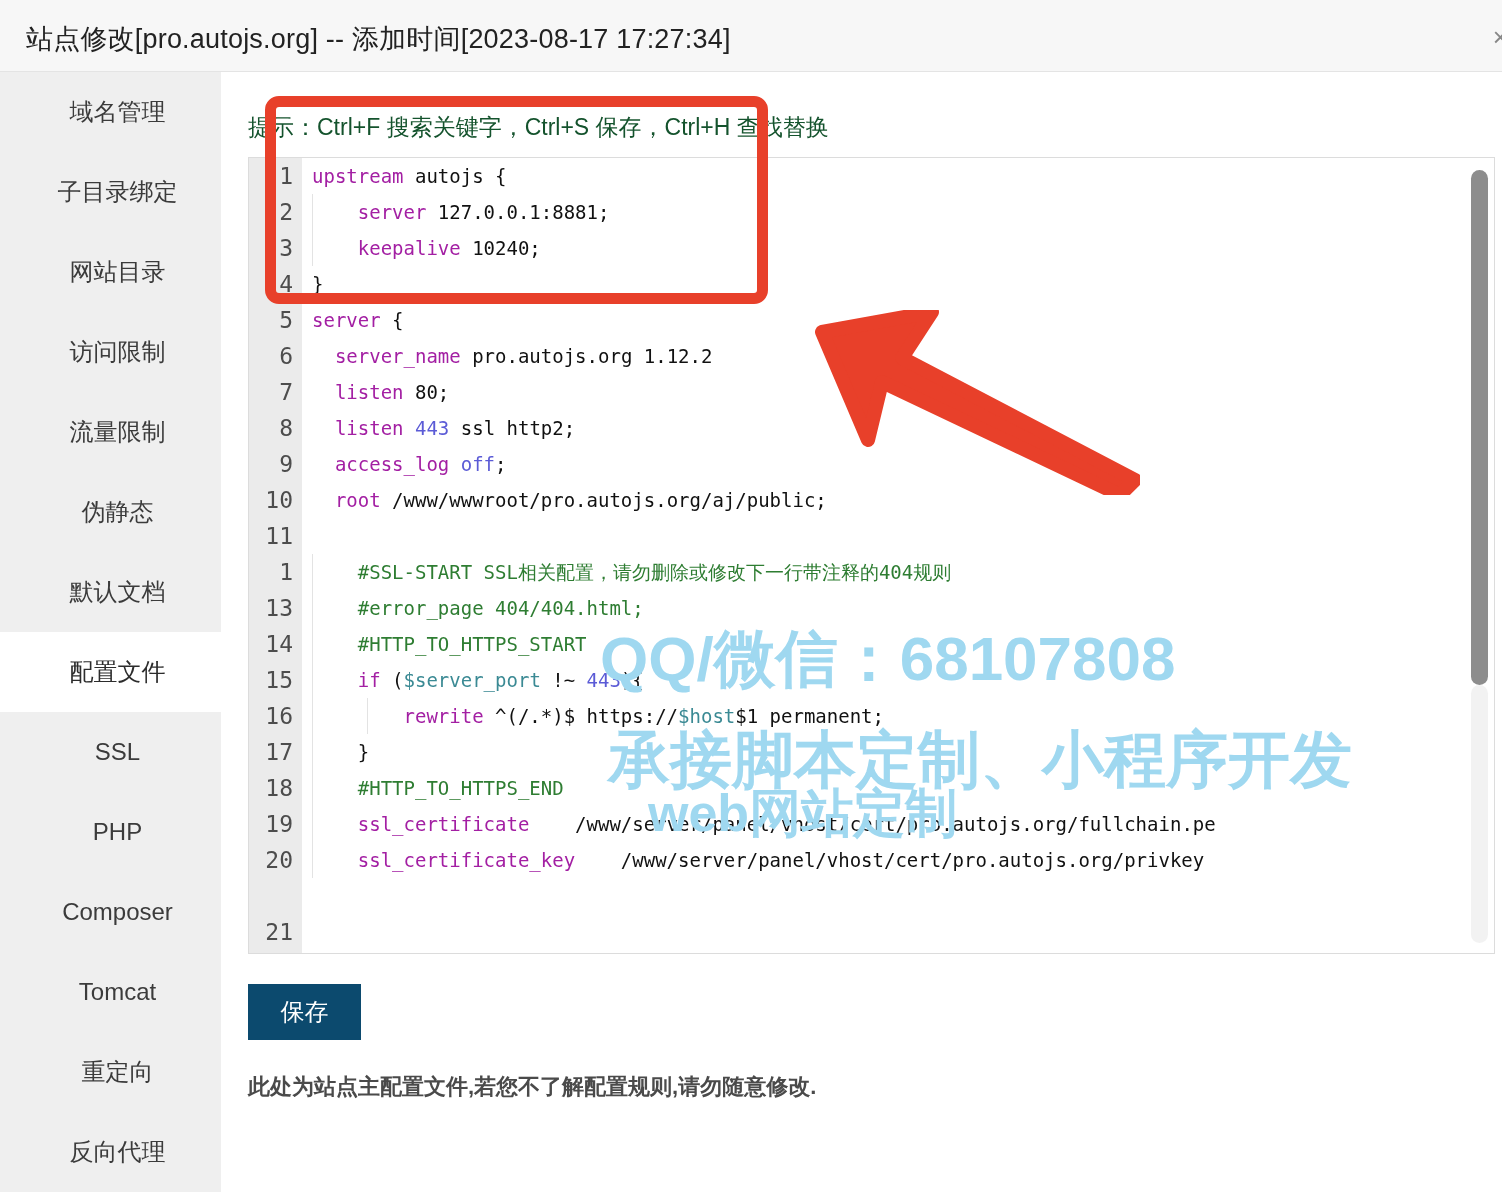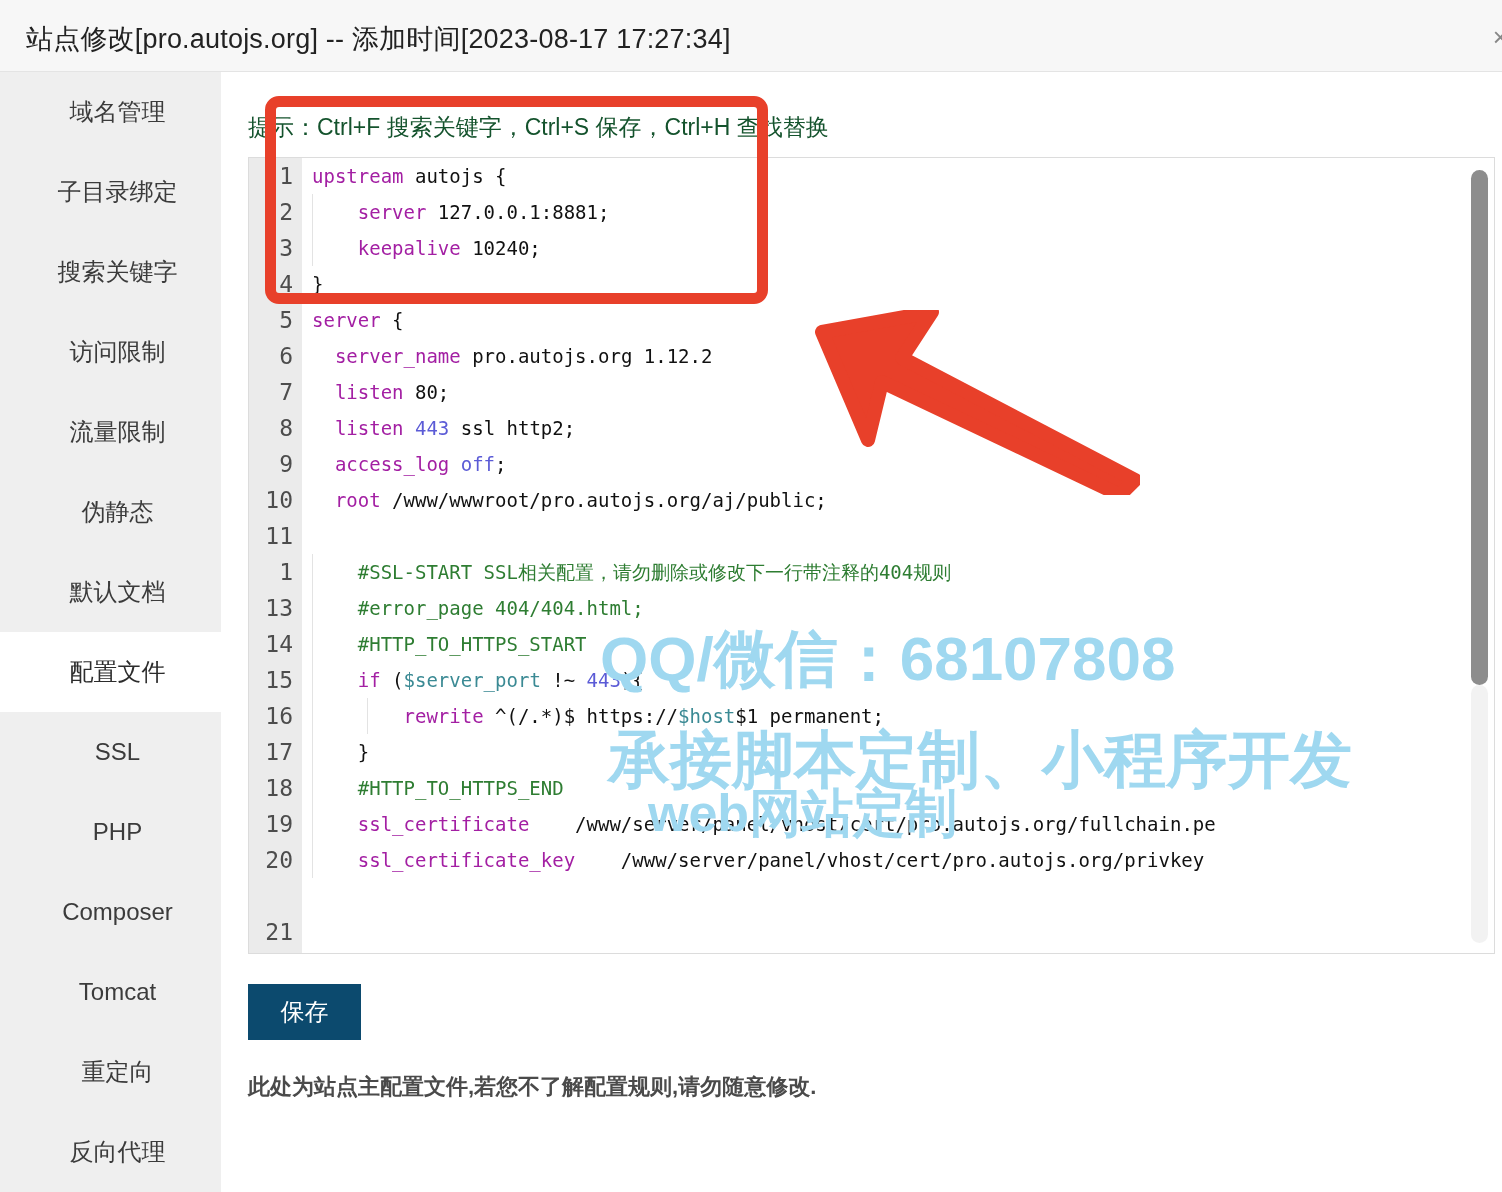--- a/index.html
+++ b/index.html
@@ -144,21 +144,21 @@
 <body>
 
 <div class="titlebar">
   <div class="title">站点修改[pro.autojs.org] -- 添加时间[2023-08-17 17:27:34]</div>
   <div class="close-x">×</div>
 </div>
 
 <div class="sidebar" id="sidebar">
     <div class="side-item">域名管理</div>
     <div class="side-item">子目录绑定</div>
-    <div class="side-item">搜索关键字</div>
+    <div class="side-item">网站目录</div>
     <div class="side-item">访问限制</div>
     <div class="side-item">流量限制</div>
     <div class="side-item">伪静态</div>
     <div class="side-item">默认文档</div>
     <div class="side-item active">配置文件</div>
     <div class="side-item">SSL</div>
     <div class="side-item">PHP</div>
     <div class="side-item">Composer</div>
     <div class="side-item">Tomcat</div>
     <div class="side-item">重定向</div>

